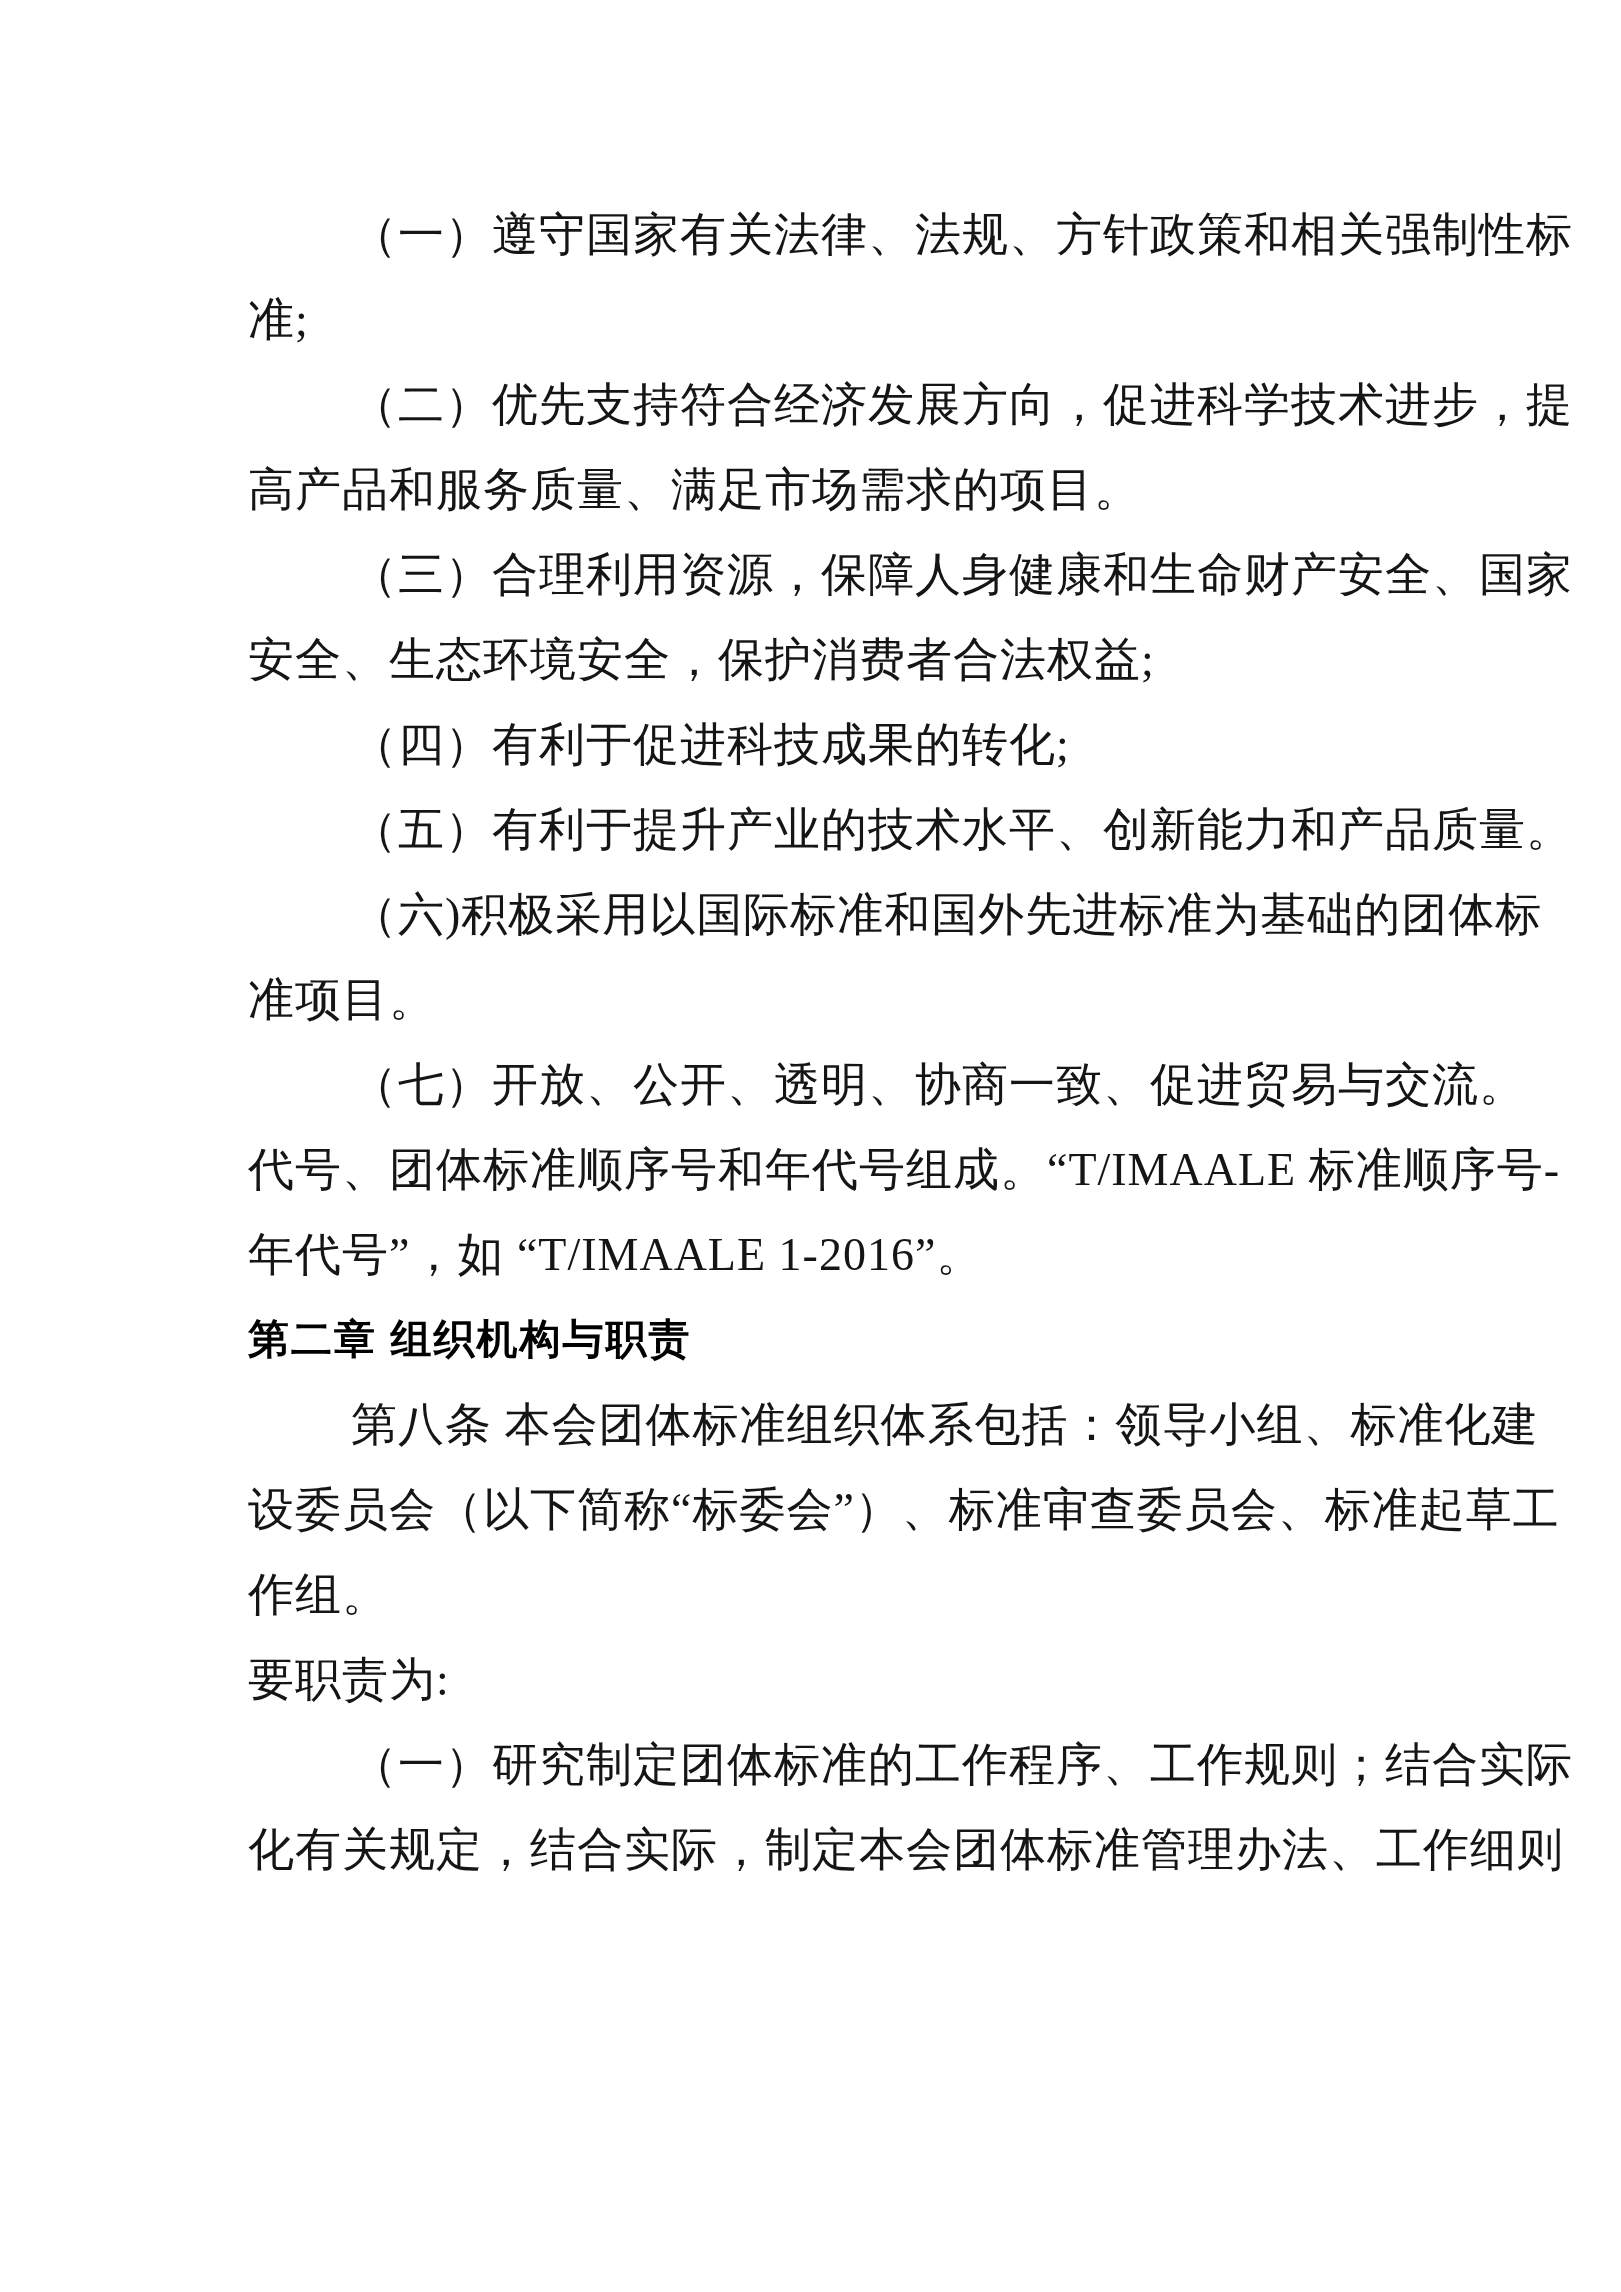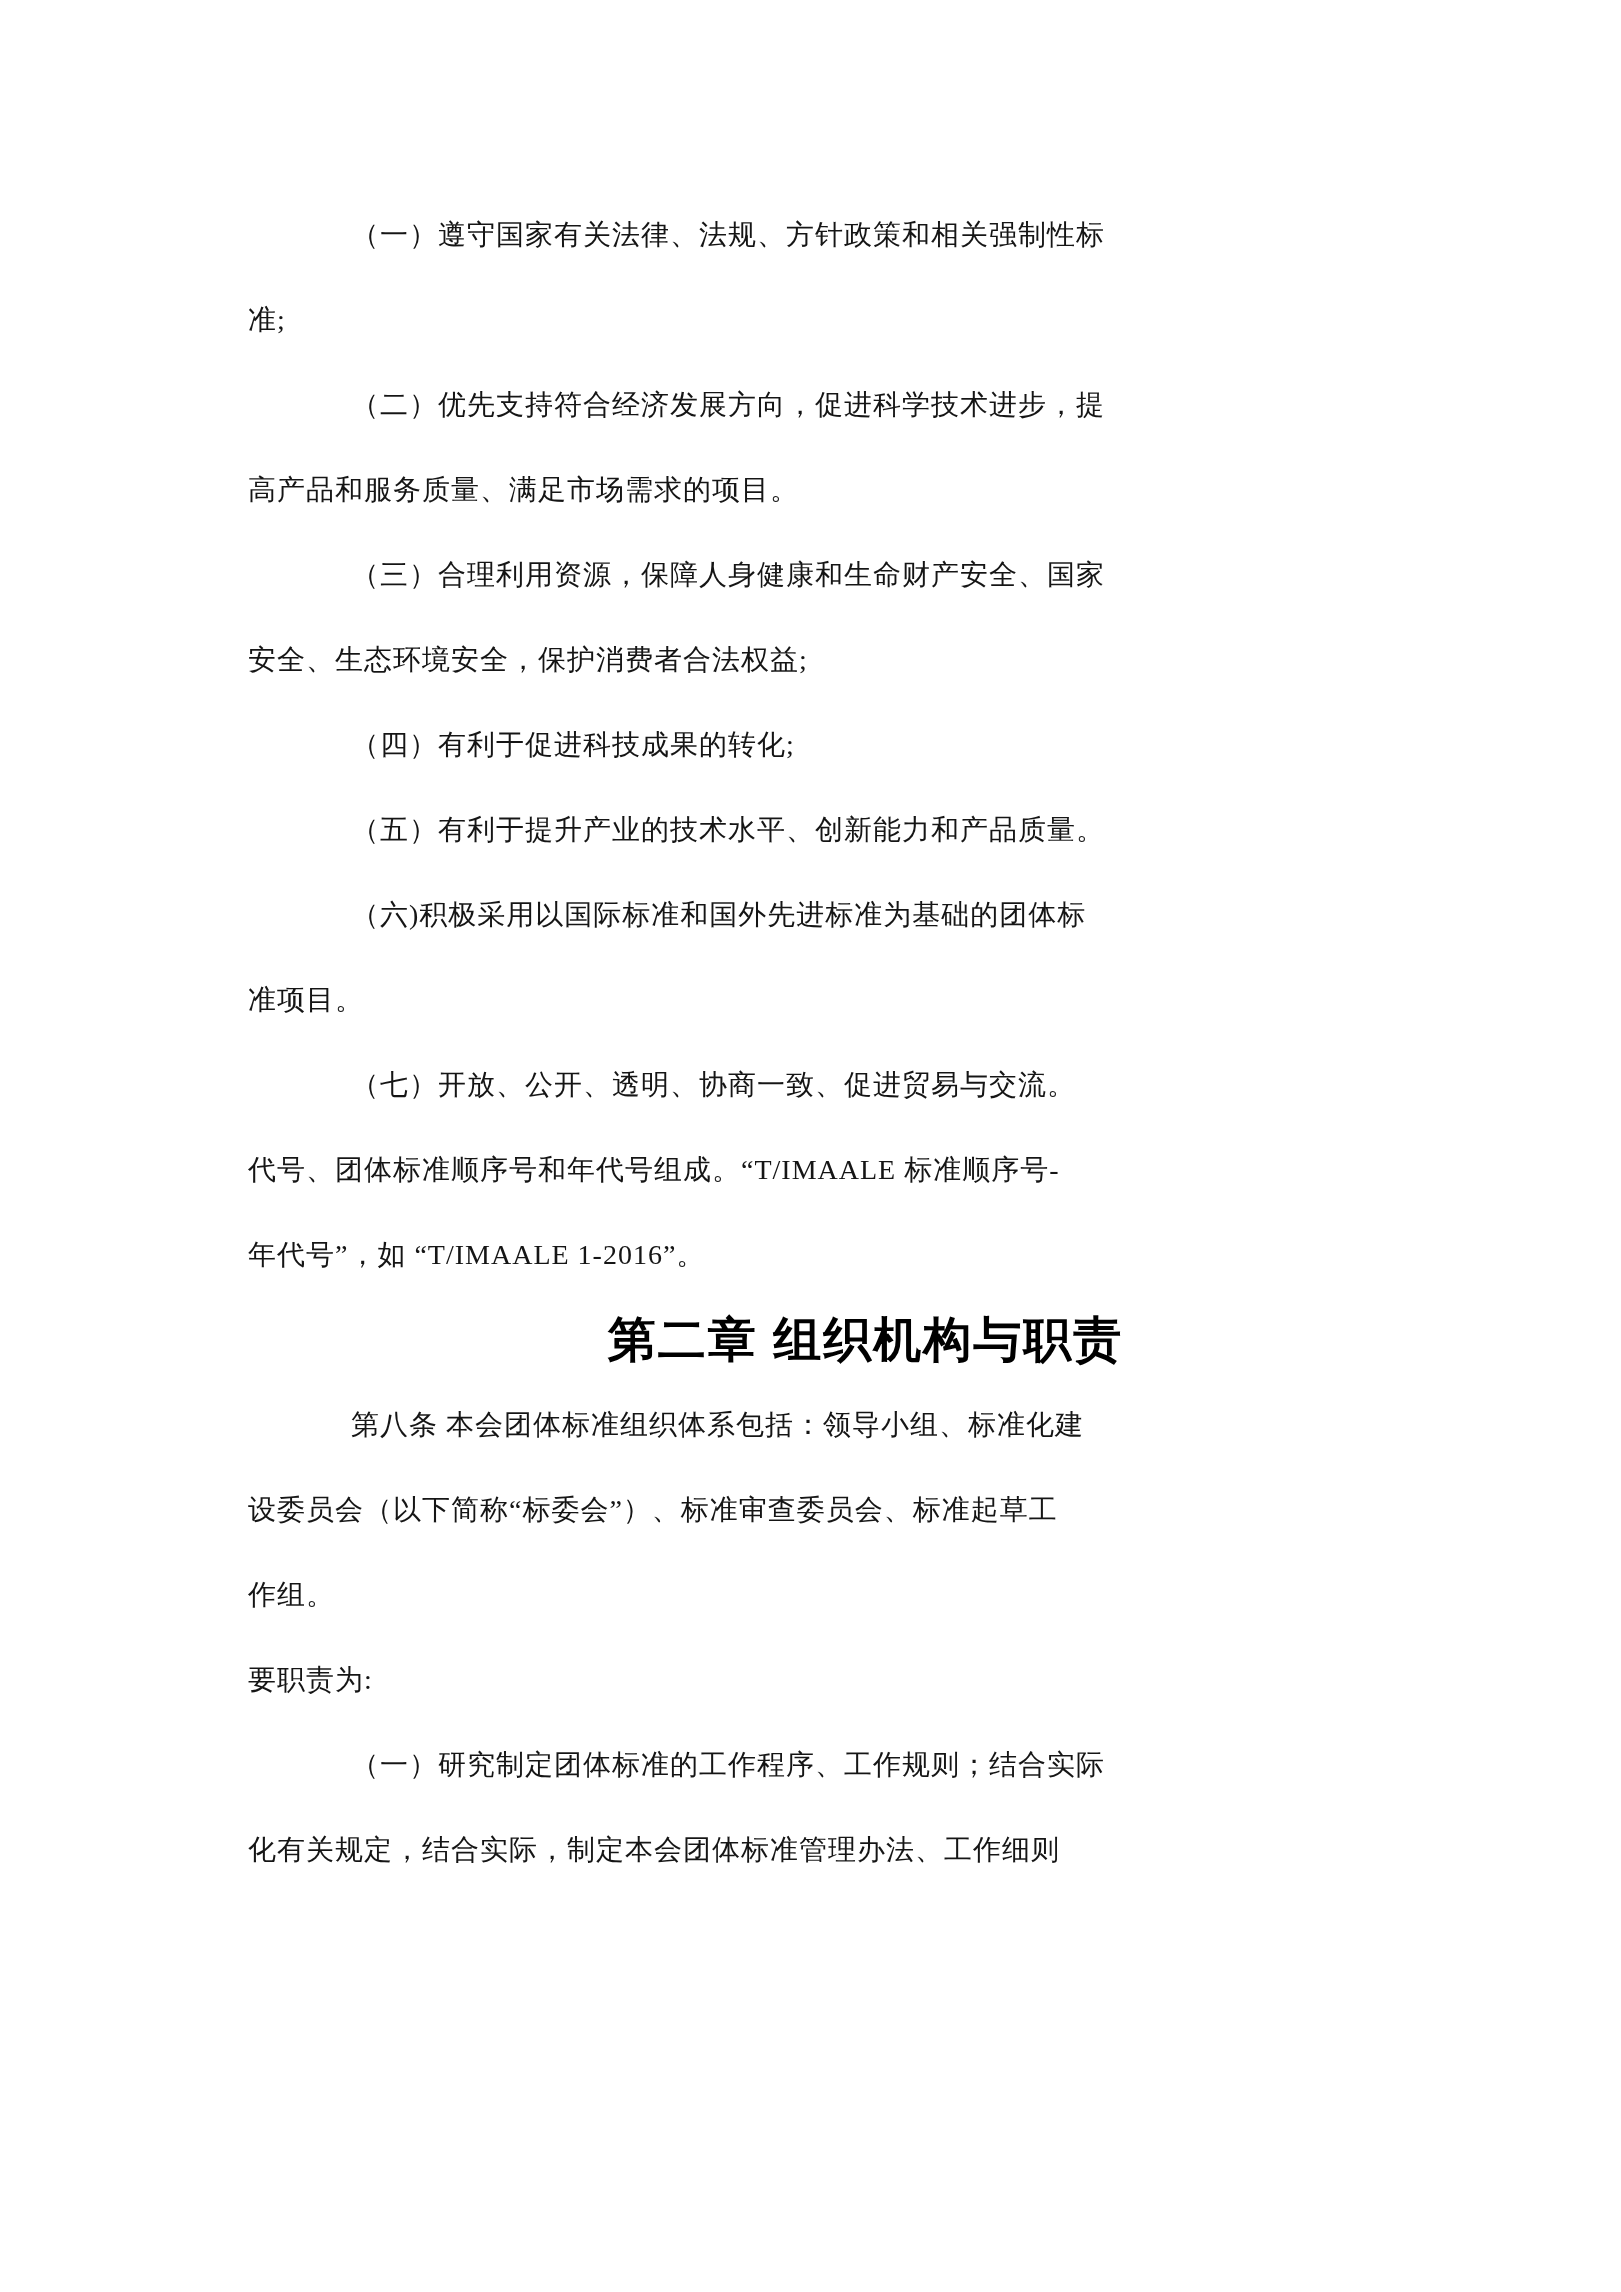--- a/index.html
+++ b/index.html
@@ -17,33 +17,33 @@
   .text-block {
     position: absolute;
     left: 248px;
     top: 192px;
     width: 1235px;
   }
   .line {
     height: 85px;
     line-height: 85px;
     font-family: "Liberation Serif", "DejaVu Serif", serif;
-    font-size: 28px;
+    font-size: 46px;
     color: #151515;
     white-space: nowrap;
     letter-spacing: 1px;
   }
   .line.indent {
     padding-left: 103px;
   }
   .line.heading {
     font-family: "Liberation Sans", "DejaVu Sans", sans-serif;
     font-weight: 700;
-    font-size: 48px;
-    text-align: center;
+    font-size: 41px;
+    text-align: left;
     letter-spacing: 2px;
     color: #000000;
     padding-left: 0;
   }
 </style>
 </head>
 <body>
 
 <div class="page">
   <div class="text-block">

